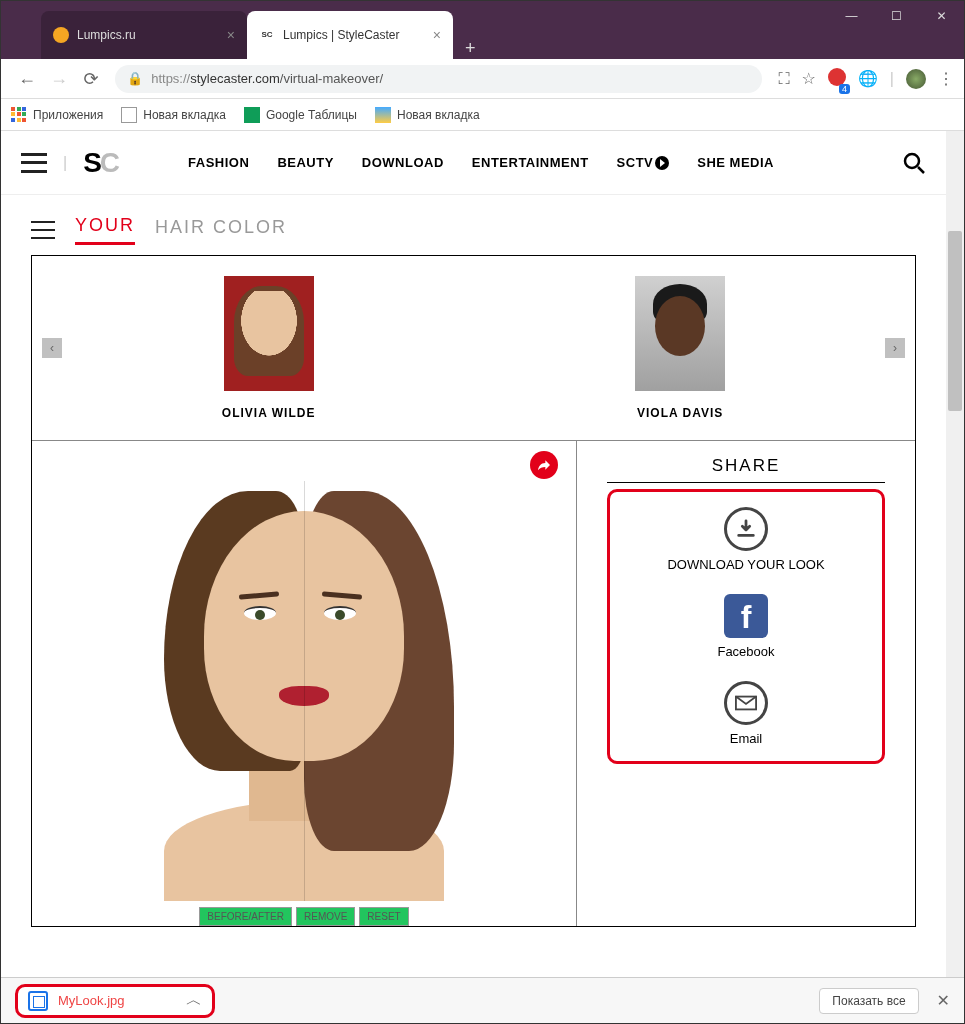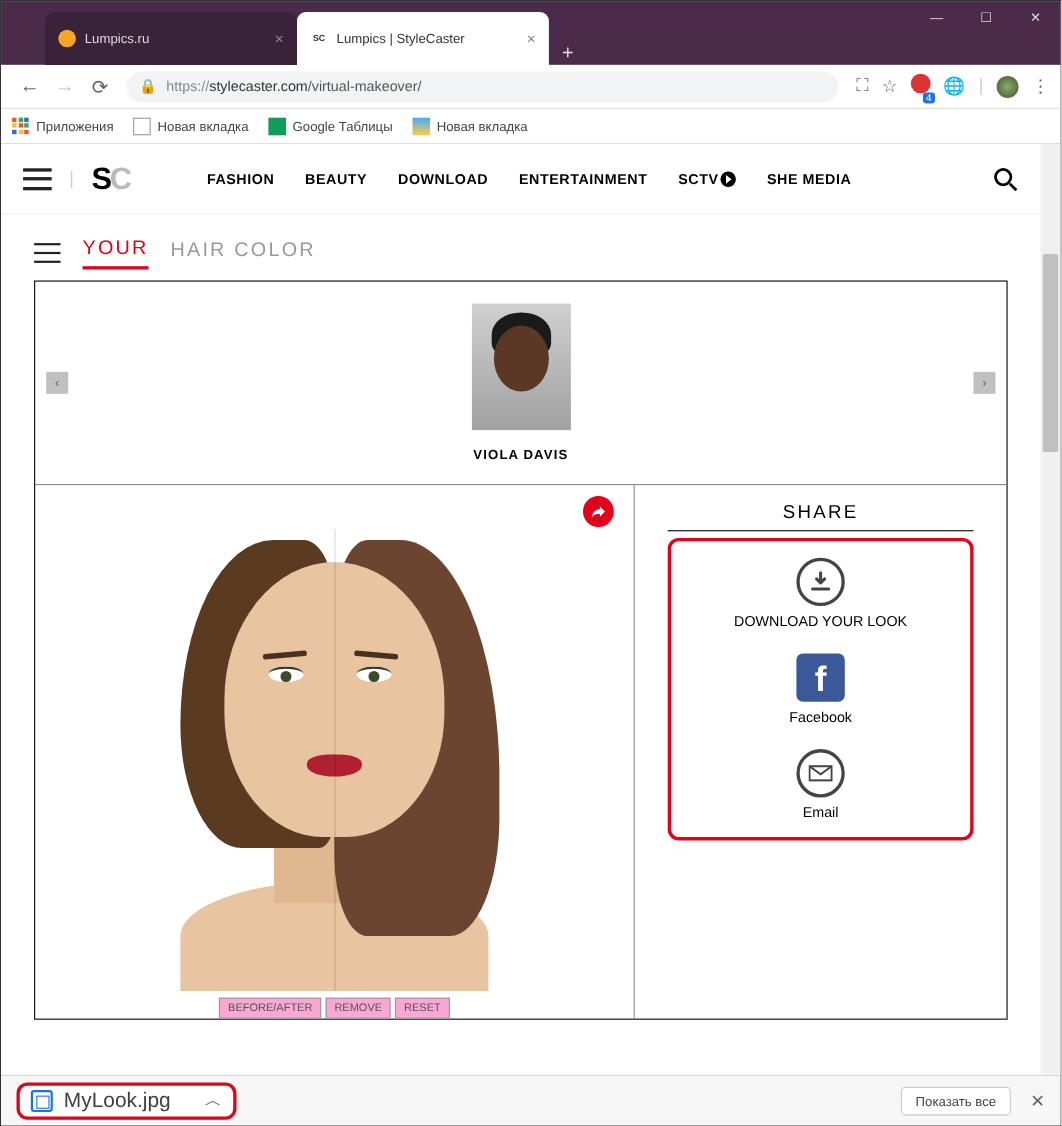--- a/index.html
+++ b/index.html
@@ -3,21 +3,21 @@
 <meta charset="utf-8">
 <style>
 * { margin: 0; padding: 0; box-sizing: border-box; font-family: Arial, sans-serif; }
 body { background: #fff; width: 965px; height: 1024px; overflow: hidden; }
 
 
 .window { border: 1px solid #333; width: 965px; height: 1024px; display: flex; flex-direction: column; }
 .titlebar { background: #4a2c4a; height: 58px; display: flex; flex-direction: column; }
 .title-top { height: 8px; }
 .tabs-row { display: flex; align-items: flex-end; height: 50px; padding-left: 40px; }
-.tab { background: #3a223a; color: #ddd; padding: 24px 12px; display: flex; align-items: center; margin-right: 0; border-radius: 8px 8px 0 0; width: 229px; height: 34px; font-size: 12px; position: relative; }
+.tab { background: #3a223a; color: #ddd; padding: 24px 12px; display: flex; align-items: center; margin-right: 0; border-radius: 8px 8px 0 0; width: 206px; height: 34px; font-size: 12px; position: relative; }
 .tab.active { background: #fff; color: #333; }
 .tab .favicon { width: 16px; height: 16px; margin-right: 8px; border-radius: 50%; flex-shrink: 0; }
 .tab .title { flex: 1; white-space: nowrap; overflow: hidden; text-overflow: ellipsis; }
 .tab .close { margin-left: 8px; color: #888; font-size: 14px; }
 .newtab { color: #ddd; font-size: 18px; padding: 0 12px; cursor: pointer; }
 .win-controls { display: flex; margin-left: auto; }
 .win-btn { width: 45px; height: 30px; display: flex; align-items: center; justify-content: center; color: #ddd; font-size: 12px; }
 
 .addr-bar { background: #fff; height: 40px; display: flex; align-items: center; padding: 0 10px; border-bottom: 1px solid #ddd; }
 .addr-bar .nav-btn { width: 32px; height: 32px; display: flex; align-items: center; justify-content: center; color: #666; font-size: 18px; }
@@ -82,38 +82,38 @@
 .hair-left { position: absolute; left: 30px; top: 10px; width: 140px; height: 280px; background: #5a3a20; border-radius: 60% 20% 10% 40%; }
 .hair-right { position: absolute; right: 20px; top: 10px; width: 150px; height: 360px; background: #6b4530; border-radius: 20% 60% 30% 20%; }
 .eye-l { position: absolute; left: 110px; top: 125px; width: 32px; height: 14px; background: #fff; border-radius: 50%; border-top: 2px solid #333; }
 .eye-r { position: absolute; left: 190px; top: 125px; width: 32px; height: 14px; background: #fff; border-radius: 50%; border-top: 2px solid #333; }
 .eye-l::after, .eye-r::after { content:""; position:absolute; left:11px; top:2px; width:10px; height:10px; background:#3a4a2a; border-radius:50%; }
 .brow-l { position: absolute; left: 105px; top: 112px; width: 40px; height: 5px; background: #4a3020; border-radius: 2px; transform: rotate(-5deg); }
 .brow-r { position: absolute; left: 188px; top: 112px; width: 40px; height: 5px; background: #4a3020; border-radius: 2px; transform: rotate(5deg); }
 .lips { position: absolute; left: 145px; top: 205px; width: 50px; height: 20px; background: #b02030; border-radius: 40% 40% 50% 50%; }
 .center-line { position: absolute; left: 50%; top: 0; width: 1px; height: 100%; background: rgba(0,0,0,0.15); }
 .ctrl-row { display: flex; gap: 4px; justify-content: center; margin-top: 6px; }
-.ctrl-btn { border: 1px solid #999; background: #f9a8d4; padding: 3px 7px; font-size: 10px; color: #555; }
+.ctrl-btn { border: 1px solid #999; background: #22c55e; padding: 3px 7px; font-size: 10px; color: #555; }
 
 .share-panel { flex: 1; padding: 15px 30px; text-align: center; }
 .share-title { font-size: 17px; letter-spacing: 2px; margin-bottom: 6px; border-bottom: 1px solid #000; padding-bottom: 6px; }
 .share-box { border: 3px solid #e2001a; border-radius: 10px; padding: 15px 10px; }
 .share-item { margin-bottom: 22px; }
 .share-item:last-child { margin-bottom: 0; }
 .share-item .icon { width: 44px; height: 44px; margin: 0 auto 6px; }
 .share-item .label { font-size: 13px; }
 .circle-icon { border: 3px solid #444; border-radius: 50%; display: flex; align-items: center; justify-content: center; }
 .fb-icon { background: #3b5998; border-radius: 6px; color: #fff; font-weight: bold; font-size: 32px; display: flex; align-items: flex-end; justify-content: center; padding-bottom: 2px; }
 
 
 .dl-bar { background: #f7f7f7; height: 46px; border-top: 1px solid #ccc; display: flex; align-items: center; padding: 0 14px; }
 .dl-chip { border: 3px solid #e2001a; border-radius: 10px; background: #fff; height: 34px; display: flex; align-items: center; padding: 0 10px; gap: 10px; min-width: 200px; }
 .dl-chip .ficon { width: 20px; height: 20px; border: 2px solid #1a73e8; border-radius: 3px; position: relative; }
 .dl-chip .ficon::after { content:""; position:absolute; left:3px; top:3px; width:10px; height:10px; border:1px solid #1a73e8; }
-.dl-chip .fname { font-size: 19px; color: #404040; }
+.dl-chip .fname { font-size: 13px; color: #ef4444; }
 .dl-chip .fexp { margin-left: auto; color: #666; }
 .dl-right { margin-left: auto; display: flex; align-items: center; gap: 18px; }
 .dl-showall { border: 1px solid #ccc; border-radius: 4px; padding: 5px 12px; font-size: 12px; color: #444; background: #fff; }
 .dl-close { color: #666; font-size: 16px; }
 </style>
 </head>
 <body>
 
 <div class="window">
   <div class="titlebar">
@@ -227,20 +227,24 @@
               <span></span>
             </div>
           <span class="sub-tab active">YOUR</span>
           <span class="sub-tab">HAIR COLOR</span>
         </div>
 
         <div class="tool-box">
           <div class="carousel">
             <div class="car-btn">‹</div>
             <div class="celebs">
+              <div class="celeb">
+                <div class="thumb c1"></div>
+                <div class="name">OLIVIA WILDE</div>
+              </div>
               <div class="celeb">
                 <div class="thumb c2"></div>
                 <div class="name">VIOLA DAVIS</div>
               </div>
             </div>
             <div class="car-btn">›</div>
           </div>
 
           <div class="main-row">
             <div class="preview">

